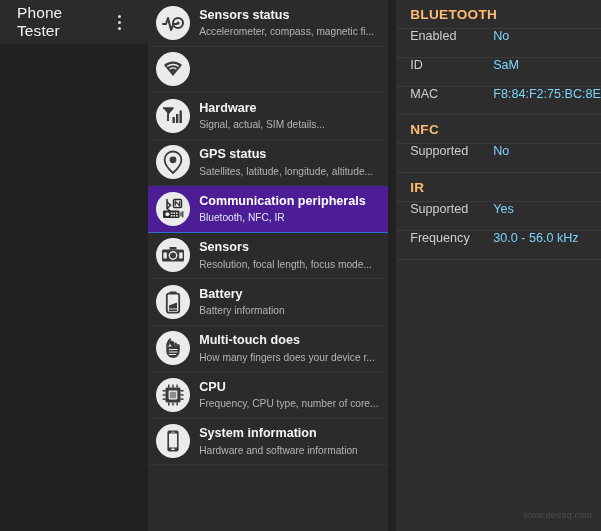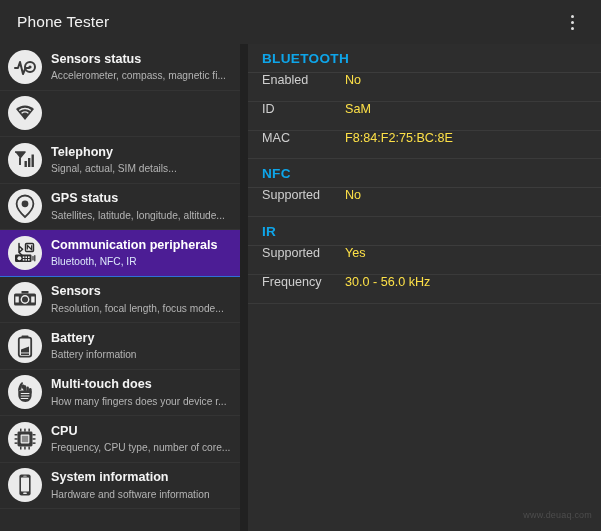--- a/index.html
+++ b/index.html
@@ -14,21 +14,20 @@
     font-family: "Liberation Sans", sans-serif;
     -webkit-font-smoothing: antialiased;
   }
 
   .app {
     position: relative;
     width: 601px;
     height: 531px;
     background: #212121;
     display: flex;
-    flex-direction: column;
     border-radius: 6px;
   }
 
   
   .actionbar {
     height: 44px;
     min-height: 44px;
     background: #2b2b2b;
     display: flex;
     align-items: center;
@@ -146,21 +145,21 @@
     height: 100%;
     box-sizing: border-box;
   }
   .section-head {
     height: 29px;
     display: flex;
     align-items: center;
     padding: 0 16px 0 14px;
     font-size: 13.6px;
     font-weight: bold;
-    color: #0ea5e9;
+    color: #fdba74;
     letter-spacing: 0.3px;
     background: #2d2d2d;
     border-bottom: 1px solid #3c3c3c;
     box-sizing: border-box;
   }
   .prop-row {
     height: 28.8px;
     display: flex;
     align-items: flex-start;
     background: #2d2d2d;
@@ -171,21 +170,21 @@
     width: 97px;
     min-width: 97px;
     padding-left: 14px;
     box-sizing: border-box;
     font-size: 12.6px;
     color: #cfcfcf;
     white-space: nowrap;
   }
   .prop-val {
     font-size: 12.6px;
-    color: #fde047;
+    color: #7dd3fc;
     white-space: nowrap;
   }
   .detail-filler {
     background: #2d2d2d;
   }
 
   
   .watermark {
     position: absolute;
     right: 9px;
@@ -244,21 +243,21 @@
           <svg width="26" height="26" viewBox="0 0 26 26">
             <path d="M3 5 L13 5 L8 11 L8 18 L Z" fill="none" stroke="#3a3a3a" stroke-width="1.6" stroke-linejoin="round"></path>
             <path d="M3.2 5 L12.8 5 L8 11 Z" fill="#3a3a3a"></path>
             <rect x="7.3" y="11" width="1.4" height="7" fill="#3a3a3a"></rect>
             <rect x="12.5" y="14" width="2.4" height="6" fill="#3a3a3a"></rect>
             <rect x="16" y="11" width="2.4" height="9" fill="#3a3a3a"></rect>
             <rect x="19.5" y="7.5" width="2.4" height="12.5" fill="#3a3a3a"></rect>
           </svg>
         </span>
         <span class="li-text">
-          <span class="li-title">Telephony</span>
+          <span class="li-title">Hardware</span>
           <span class="li-sub">Signal, actual, SIM details...</span>
         </span>
       </div>
 
       <div class="list-item">
         <span class="li-icon">
           <svg width="26" height="26" viewBox="0 0 26 26">
             <path d="M13 2.5 C8.3 2.5 4.6 6.2 4.6 10.8 C4.6 16.5 13 24 13 24 C13 24 21.4 16.5 21.4 10.8 C21.4 6.2 17.7 2.5 13 2.5 Z" fill="none" stroke="#3a3a3a" stroke-width="1.8"></path>
             <circle cx="13" cy="10.8" r="3.4" fill="#3a3a3a"></circle>
           </svg>

